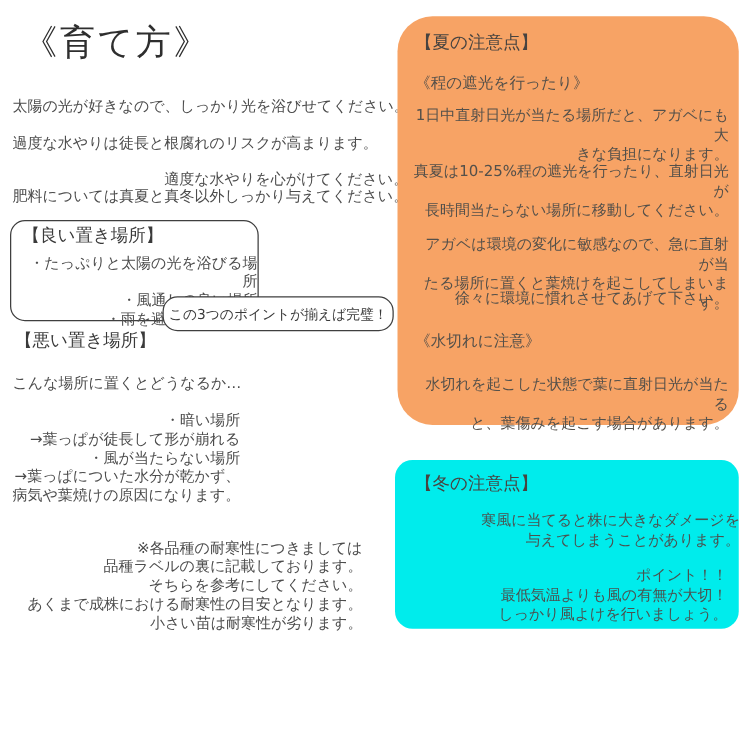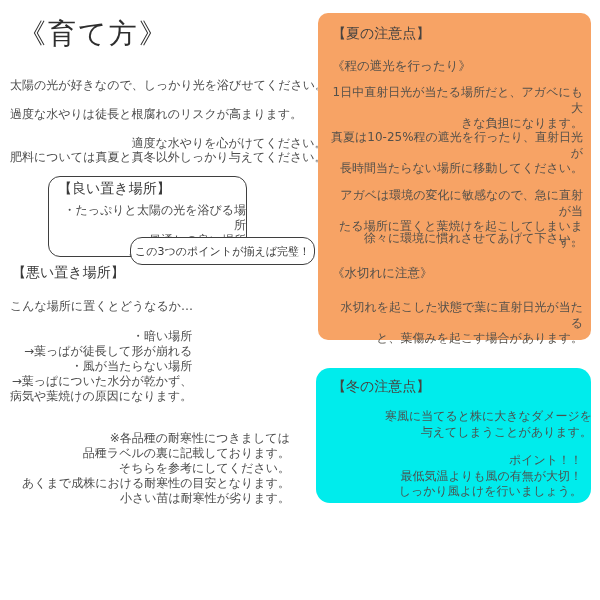--- a/index.html
+++ b/index.html
@@ -11,37 +11,37 @@
   .pre { white-space:pre-line;text-align:right; }
   .page-title {
     left:18px; top:15px; font-size:28px; letter-spacing:2px; color:#2e2e2e;
   }
   .body-text { font-size:12px; line-height:15px; }
   .intro-p1 { left:10px; top:78px; }
   .intro-p2 { left:10px; top:107px; }
   .intro-p3 { left:10px; top:137px; line-height:13.5px; }
   .good-box {
     left:8px; top:176px; width:197px; height:79px;
-    border:1.5px solid #3f3f3f; border-radius:12px; background:#ffffff;margin-left:40px;
+    border:1.5px solid #3f3f3f; border-radius:12px; background:#ffffff;
   }
   .good-box-heading { left:9px; top:3px; font-size:14px; color:#3a3a3a; }
   .good-box-items { left:9px; top:26px; font-size:12px; line-height:15px; }
   .callout {
     left:130px; top:237px; width:183px; height:26px;
     border:1.5px solid #3f3f3f; border-radius:12px; background:#ffffff;
     display:flex; align-items:center; justify-content:center;
     font-size:11px; z-index:3; color:#3a3a3a;
   }
   .bad-heading { left:12px; top:264px; font-size:14px; color:#3a3a3a; }
   .bad-lead   { left:10px; top:299px; }
   .bad-body   { left:10px; top:329px; }
   .note-block { left:10px; top:431px; }
   .summer-box {
     left:318px; top:13px; width:273px; height:327px;
-    background:#f7a365; border-radius:10px; z-index:1; color:#54504a;
+    background:#f7a365; border-radius:28px; z-index:1; color:#54504a;
   }
   .winter-box {
     left:316px; top:368px; width:275px; height:135px;
     background:#00ecec; border-radius:14px; z-index:1; color:#4a5250;
   }
   .panel-heading { font-size:14px; color:#474340; }
   .panel-sub { font-size:12.5px; }
   .panel-p { font-size:12px; line-height:15.7px; width:252px; }
   .s-heading { left:14px; top:12px; }
   .s-sub1 { left:14px; top:45px; }

